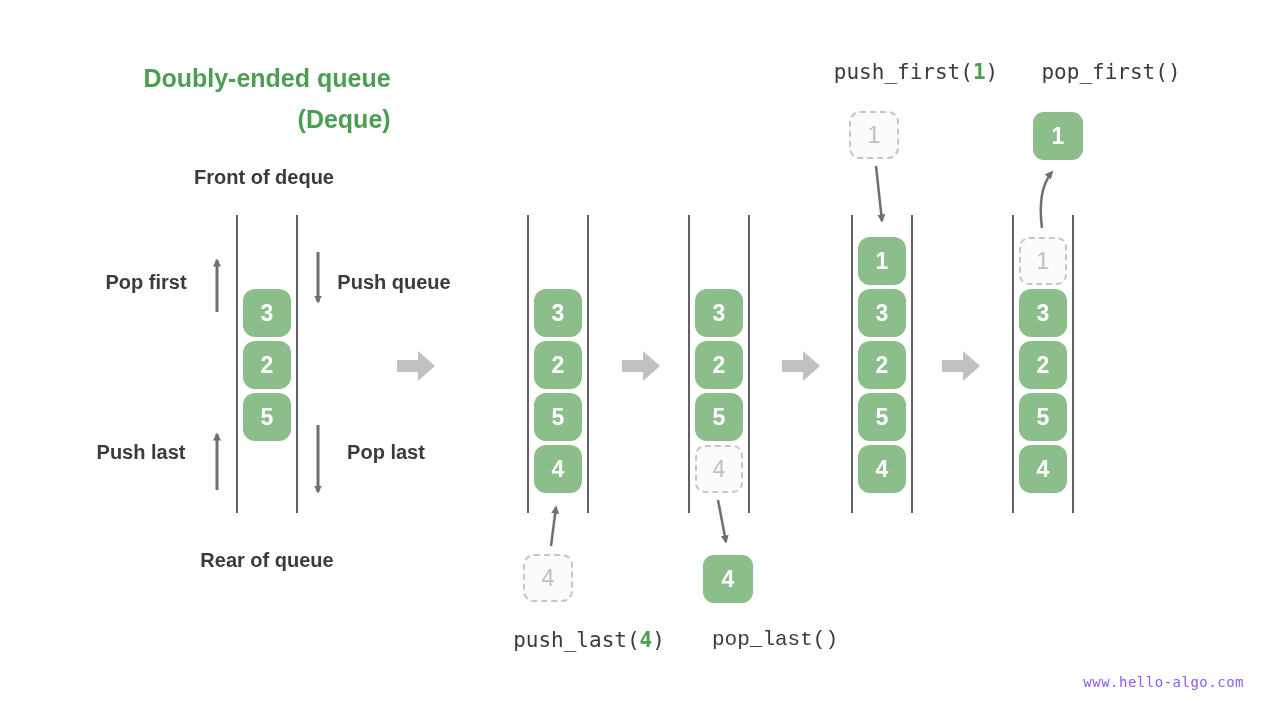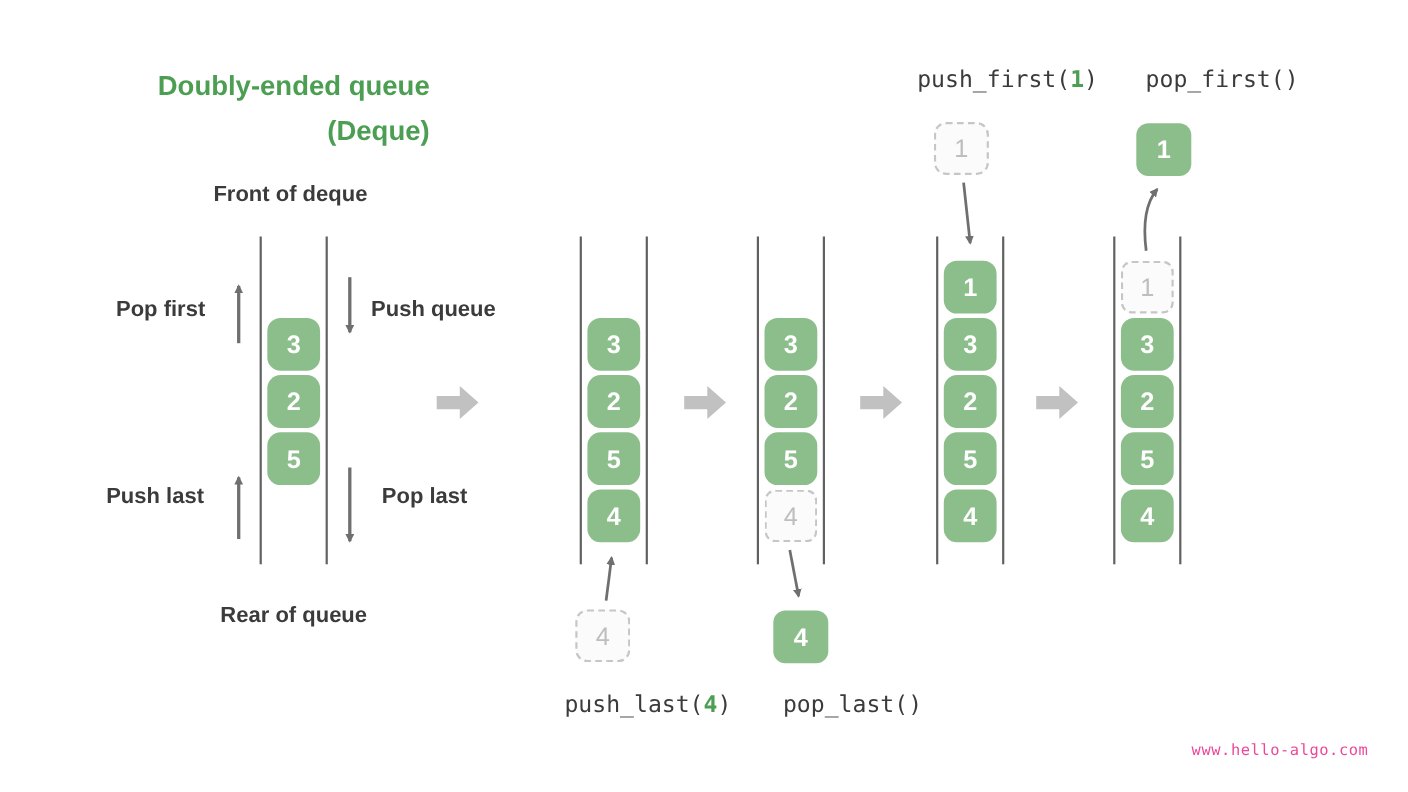--- a/index.html
+++ b/index.html
@@ -41,21 +41,21 @@
     text-align:center;font-size:23px;
   }
   .fbox.solid{background:#8cbe8c;color:#ffffff;font-weight:700;}
   .fbox.dashed{
     border:2px dashed #c6c6c6;background:#fbfbfb;color:#bebebe;font-weight:400;
     line-height:44px;box-sizing:border-box;
   }
   .overlay{position:absolute;left:0;top:0;pointer-events:none;}
   .watermark{
     position:absolute;right:36px;top:674px;
-    font-family:"DejaVu Sans Mono",monospace;font-size:14px;color:#ec4899;letter-spacing:0.5px;
+    font-family:"DejaVu Sans Mono",monospace;font-size:14px;color:#8b5cf6;letter-spacing:0.5px;
   }
 </style>
 </head>
 <body>
 
 <div class="canvas">
 
   <svg class="overlay" width="1280" height="720" viewBox="0 0 1280 720">
     <defs>
       <marker id="ah" markerWidth="9" markerHeight="9" refX="6.5" refY="4" orient="auto" markerUnits="userSpaceOnUse">
@@ -122,18 +122,18 @@
       <div class="cell solid" style="top: 178px;">5</div>
       <div class="cell solid" style="top: 230px;">4</div>
     </div>
 
   <div class="fbox dashed" style="left:523px;top:554px;">4</div>
   <div class="fbox solid" style="left:703px;top:555px;">4</div>
   <div class="fbox dashed" style="left:849px;top:111px;">1</div>
   <div class="fbox solid" style="left:1033px;top:112px;">1</div>
 
   <div class="mono" style="left:589px;top:628px;"><span>push_last(</span><span class="arg">4</span><span>)</span></div>
-  <div class="mono" style="left:775px;top:628px;"><span>pop_last()</span><span class="arg"></span><span></span></div>
+  <div class="mono" style="left:775px;top:628px;font-family:Liberation Mono, monospace;"><span>pop_last()</span><span class="arg"></span><span></span></div>
   <div class="mono" style="left:916px;top:60px;"><span>push_first(</span><span class="arg">1</span><span>)</span></div>
   <div class="mono" style="left:1111px;top:60px;"><span>pop_first()</span><span class="arg"></span><span></span></div>
 
   <div class="watermark">www.hello-algo.com</div>
 </div>
 
 </body></html>

